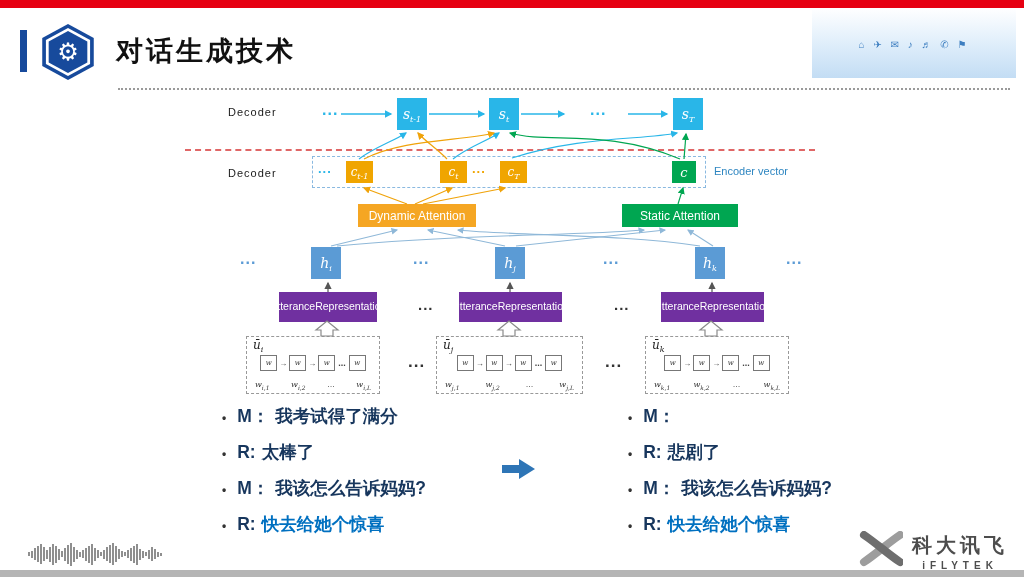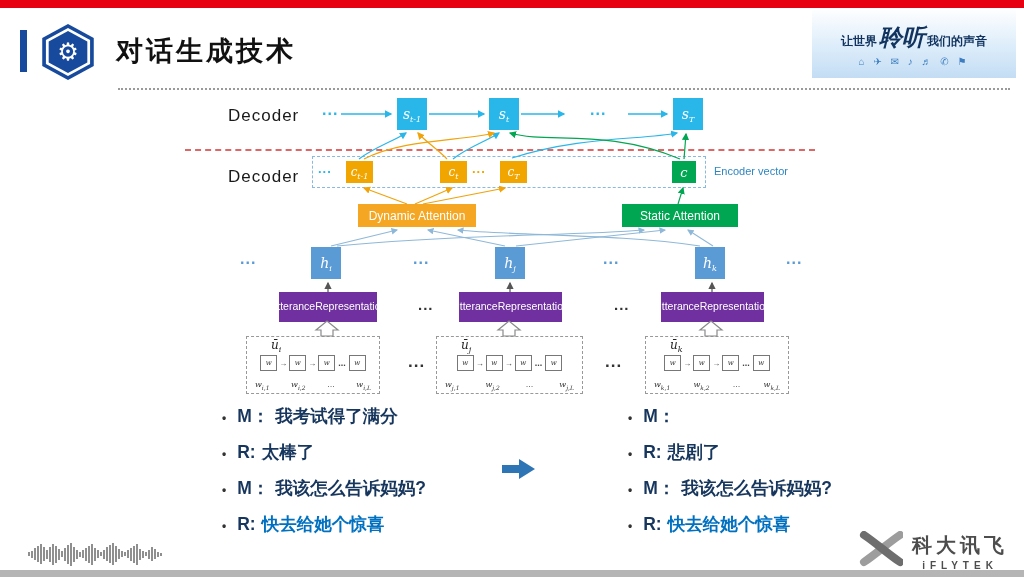--- a/index.html
+++ b/index.html
@@ -21,41 +21,41 @@
   .dotline{position:absolute;left:118px;top:88px;width:892px;border-top:2px dotted #9a9a9a;}
   .banner{position:absolute;left:812px;top:10px;width:204px;height:68px;
           background:linear-gradient(180deg,#fdfeff 0%,#dcecfa 55%,#c3ddf4 100%);
           display:flex;flex-direction:column;align-items:center;justify-content:center;gap:3px;}
   .banner-line{color:#10335f;white-space:nowrap;display:flex;align-items:baseline;gap:2px;}
   .b-pre,.b-post{font-size:12px;font-weight:bold;}
   .b-mid{font-size:23px;font-weight:bold;font-family:"DejaVu Serif",serif;font-style:italic;}
   .banner-icons{font-size:10px;color:#3d7ec0;letter-spacing:3px;}
 
   
-  .dlabel{position:absolute;font-size:17px;color:#1a1a1a;letter-spacing:1px;}
+  .dlabel{position:absolute;font-size:11px;color:#1a1a1a;letter-spacing:1px;}
   .node{position:absolute;display:flex;align-items:center;justify-content:center;color:#fff;
         font-family:"DejaVu Serif",serif;font-style:italic;}
   .node sub{font-size:8px;transform:translateY(5px);font-style:italic;}
   .n-dec{width:30px;height:32px;background:#29b6e8;font-size:14px;}
   .n-ctx{width:27px;height:22px;background:#f0a500;font-size:12px;}
   .n-ctx sub{transform:translateY(4px);}
   .n-c{width:24px;height:22px;background:#00a651;font-size:13px;}
   .n-h{width:30px;height:32px;background:#5b9bd5;font-size:14px;}
   .dots{position:absolute;font-weight:bold;letter-spacing:1px;font-size:16px;}
   .red-dash{position:absolute;left:185px;top:149px;width:630px;border-top:2px dashed #e06666;}
   .enc-box{position:absolute;left:312px;top:156px;width:392px;height:30px;border:1.5px dashed #8ab9e0;}
   .ctx-label{position:absolute;left:714px;top:165px;font-size:11px;color:#2e86c1;}
   .attn{position:absolute;height:23px;display:flex;align-items:center;justify-content:center;
         color:#fff;font-size:12px;}
   .attn.dyn{left:358px;top:204px;width:118px;background:#f5a623;}
   .attn.sta{left:622px;top:204px;width:116px;background:#00a651;}
   .ubox{position:absolute;top:292px;height:30px;background:#7030a0;color:#fff;font-size:10.5px;
         line-height:1.25;display:flex;flex-direction:row;align-items:center;justify-content:center;}
   .wgroup{position:absolute;top:336px;height:56px;border:1.5px dashed #999;background:#fff;}
-  .ulab{position:absolute;left:24px;top:1px;font-family:"DejaVu Serif",serif;font-style:italic;
+  .ulab{position:absolute;left:6px;top:1px;font-family:"DejaVu Serif",serif;font-style:italic;
         font-size:12px;color:#222;}
   .ulab sub{font-size:8px;}
   .wrow{position:absolute;left:4px;right:4px;top:18px;display:flex;align-items:center;
         justify-content:center;gap:2px;}
   .wcell{width:15px;height:14px;border:1px solid #777;display:flex;align-items:center;
          justify-content:center;font-family:"DejaVu Serif",serif;font-style:italic;font-size:7px;
          color:#333;background:#fff;}
   .warr{font-size:8px;color:#444;}
   .wdots{font-size:9px;font-weight:bold;color:#444;margin:0 1px;}
   .wlabels{position:absolute;left:8px;right:8px;bottom:2px;display:flex;justify-content:space-between;
@@ -91,25 +91,20 @@
   <div class="red-bar"></div>
   <div class="accent"></div>
   <div class="hexwrap">
     <div class="hex outer"></div>
     <div class="hex mid"></div>
     <div class="hex inner"></div>
     <div class="hex-icon">⚙</div>
   </div>
   <div class="page-title">对话生成技术</div>
   <div class="banner">
-    <div class="banner-line">
-      <span class="b-pre">让世界</span>
-      <span class="b-mid">聆听</span>
-      <span class="b-post">我们的声音</span>
-    </div>
     <div class="banner-icons">⌂ ✈ ✉ ♪ ♬ ✆ ⚑</div>
   </div>
   <div class="dotline"></div>
 
   <div class="dlabel" style="left:228px;top:106px;">Decoder</div>
   <div class="dlabel" style="left:228px;top:167px;">Decoder</div>
   <div class="red-dash"></div>
   <div class="enc-box"></div>
   <div class="ctx-label">Encoder vector</div>
 

